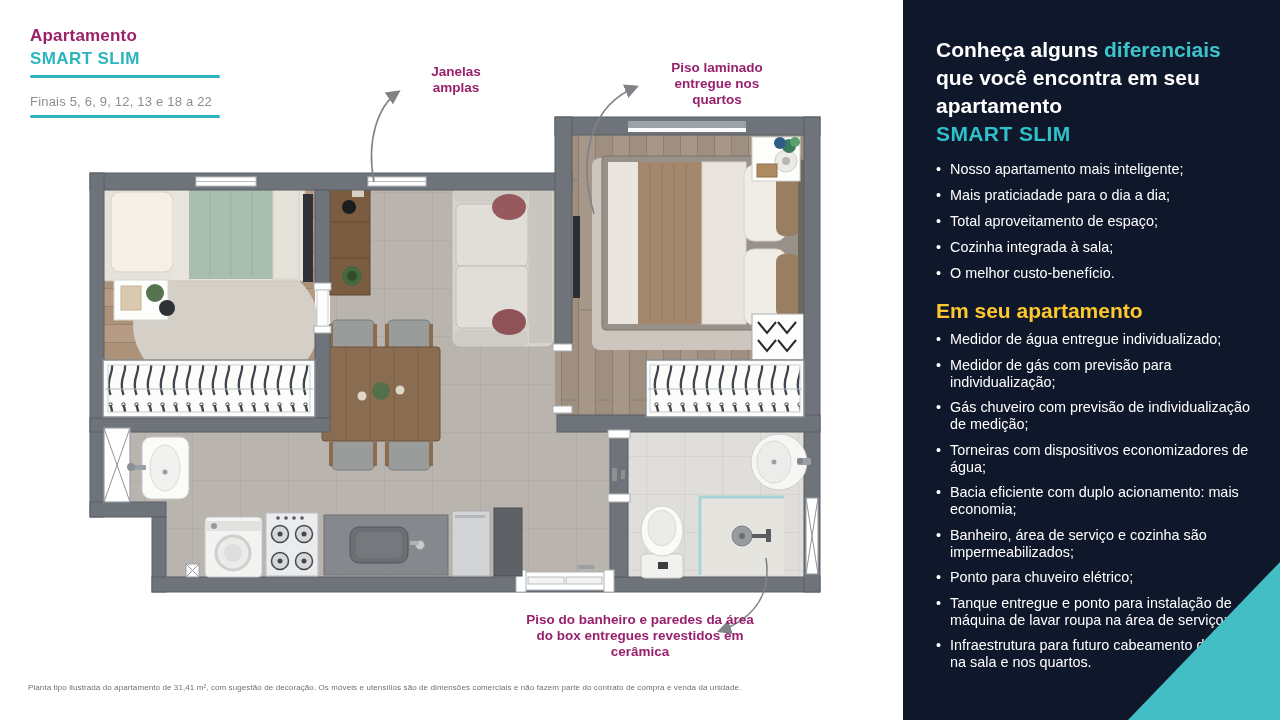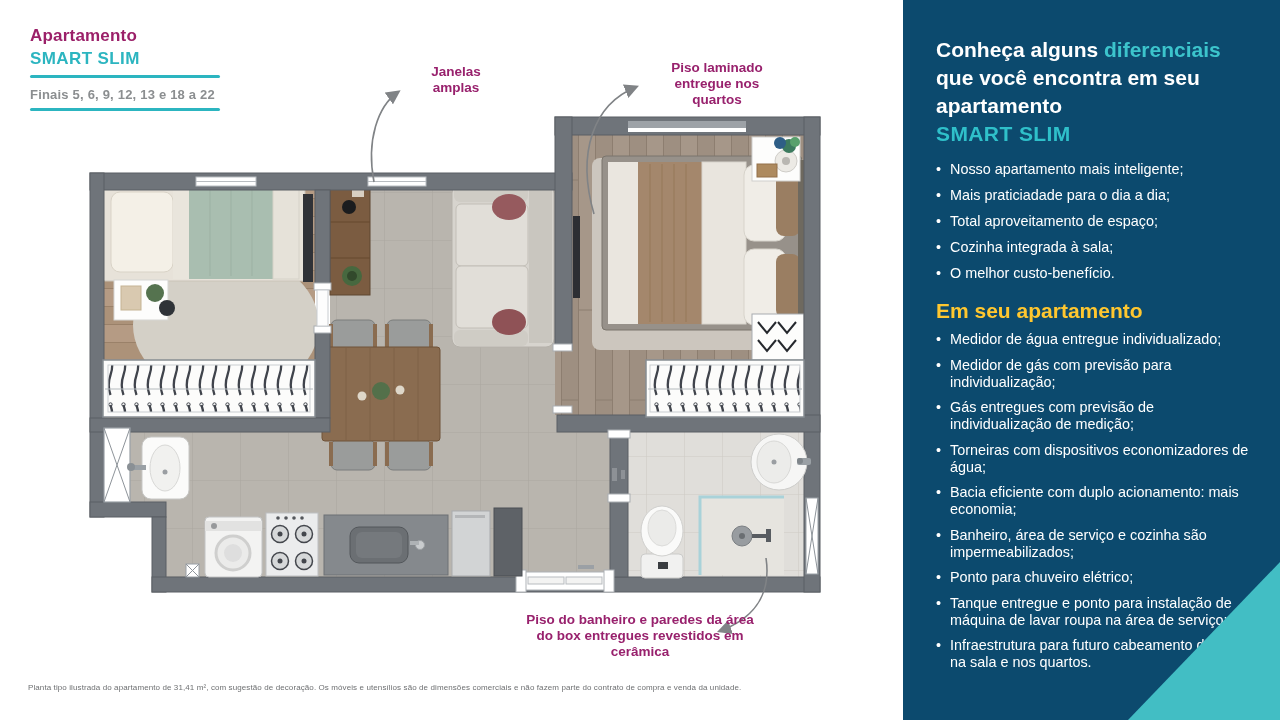--- a/index.html
+++ b/index.html
@@ -5,38 +5,38 @@
   * { margin:0; padding:0; box-sizing:border-box; }
   html,body { width:1280px; height:720px; background:#ffffff; overflow:hidden;
               font-family:"Liberation Sans", sans-serif; }
   .page { position:relative; width:1181px; height:720px; background:#fff; }
 
   
   .hdr { position:absolute; left:30px; top:26px; width:190px; }
   .hdr .kicker { color:#9b2069; font-size:17px; font-weight:700; letter-spacing:.2px; }
   .hdr .brand  { color:#2cb5c0; font-size:17px; font-weight:700; letter-spacing:.4px; margin-top:3px; }
   .hdr .rule   { height:3px; background:#2cb5c0; margin-top:6px; border-radius:2px; }
-  .hdr .finais { color:#8b8e90; font-size:13px; font-weight:700; margin-top:9px; letter-spacing:.2px; }
+  .hdr .finais { color:#8b8e90; font-size:13px; font-weight:400; margin-top:16px; letter-spacing:.2px; }
 
   
   svg.plan { position:absolute; left:0; top:0; }
 
   
   .callout { position:absolute; color:#98216d; font-size:13.5px; font-weight:700; line-height:16px; }
   .co-janelas  { left:408px; top:64px;  width:96px;  text-align:center; }
   .co-laminado { left:664px; top:60px;  width:106px; text-align:center; }
   .co-banheiro { left:520px; top:612px; width:240px; text-align:center; }
 
   
   .disclaimer { position:absolute; left:28px; top:683px; width:860px;
                 color:#6e7072; font-size:8px; letter-spacing:.1px; }
 
   
   .sidebar { position:absolute; left:903px; top:0; width:377px; height:720px;
-             background:#0c4a6e; color:#fff; padding:36px 26px 0 33px; }
+             background:#0f172a; color:#fff; padding:36px 26px 0 33px; }
   .sb-heading { font-size:21px; font-weight:700; line-height:28px; }
   .sb-heading .teal { color:#3cc4cc; }
   .sb-heading .brand-line { color:#2fc0ca; letter-spacing:.4px; }
   ul.feat { list-style:none; margin-top:13px; }
   ul.feat li { position:relative; padding-left:14px; font-size:14.4px; line-height:17px;
                margin-bottom:9px; }
   ul.feat li::before { content:"\2022"; position:absolute; left:0; top:0; }
   .sb-sub { color:#ffc72f; font-size:21px; font-weight:700; margin-top:17px; }
   .sb-sub + ul.feat { margin-top:8px; }
   ul.feat.second li { margin-bottom:8.5px; }
@@ -361,21 +361,21 @@
         <li>Nosso apartamento mais inteligente;</li>
         <li>Mais praticiadade para o dia a dia;</li>
         <li>Total aproveitamento de espaço;</li>
         <li>Cozinha integrada à sala;</li>
         <li>O melhor custo-benefício.</li>
       </ul>
     <div class="sb-sub">Em seu apartamento</div>
     <ul class="feat second">
         <li>Medidor de água entregue individualizado;</li>
         <li>Medidor de gás com previsão para individualização;</li>
-        <li>Gás entregues com previsão de individualização de medição;</li>
+        <li>Gás chuveiro com previsão de individualização de medição;</li>
         <li>Torneiras com dispositivos economizadores de água;</li>
         <li>Bacia eficiente com duplo acionamento: mais economia;</li>
         <li>Banheiro, área de serviço e cozinha são impermeabilizados;</li>
         <li>Ponto para chuveiro elétrico;</li>
         <li>Tanque entregue e ponto para instalação de máquina de lavar roupa na área de serviço;</li>
         <li>Infraestrutura para futuro cabeamento de TV na sala e nos quartos.</li>
       </ul>
     <div class="corner-triangle"></div>
   </div>
 

